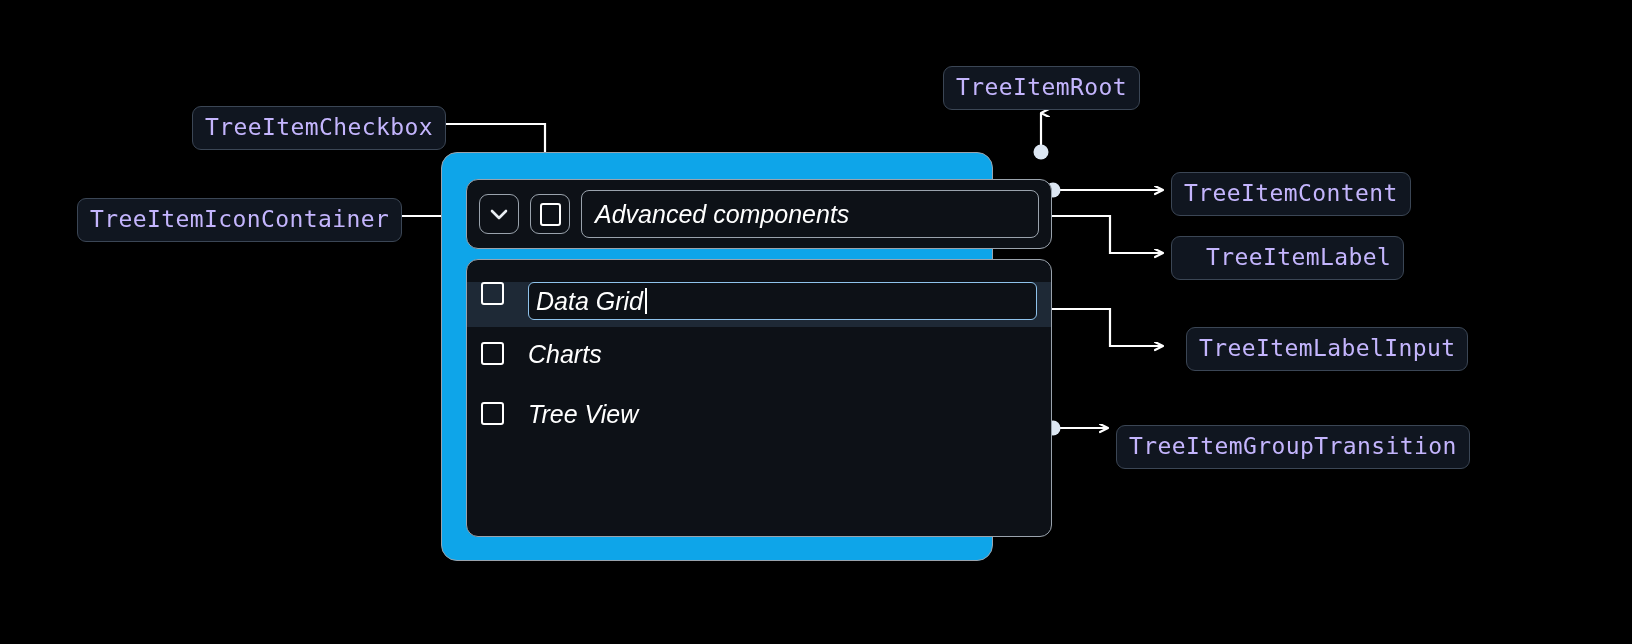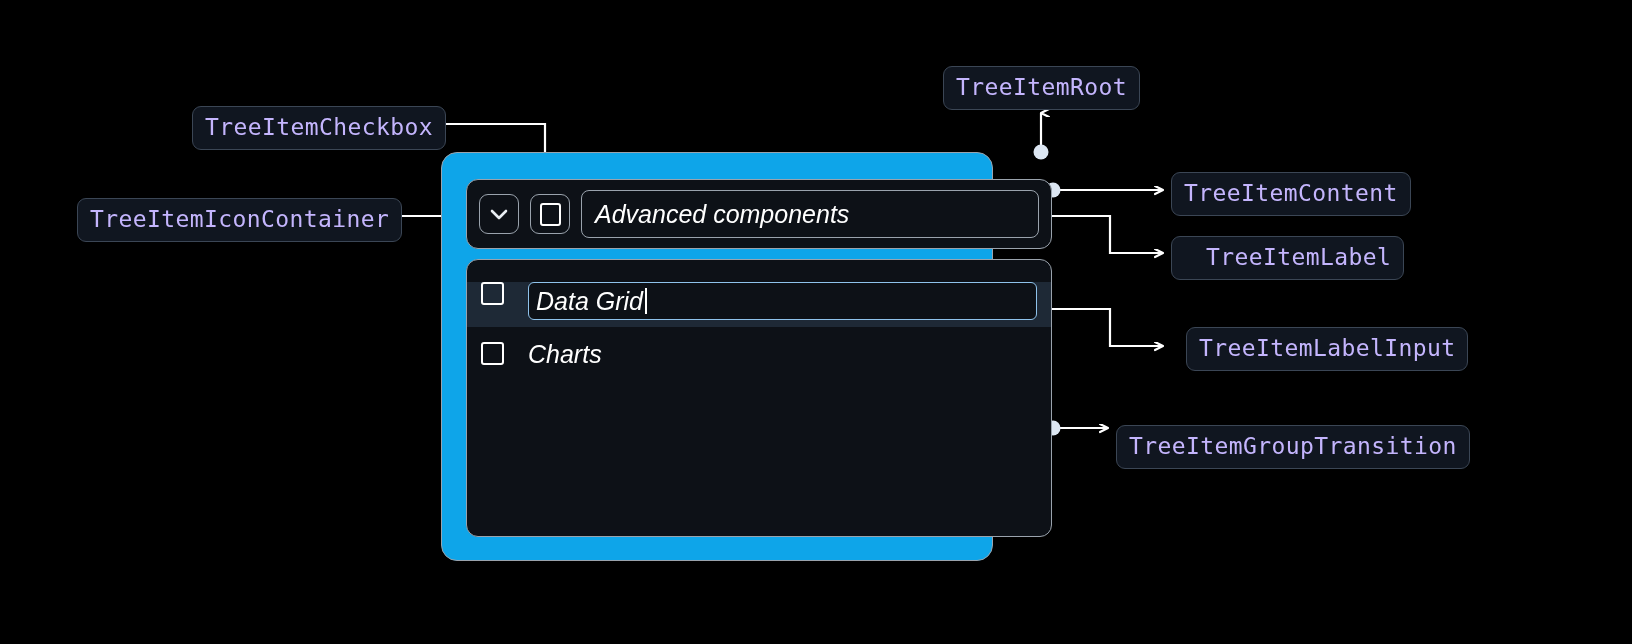--- a/index.html
+++ b/index.html
@@ -228,20 +228,24 @@
             <span class="caret"></span>
           </span>
       </div>
 
       <div class="child-row">
         <span class="child-cb"></span>
         <span class="child-text">Charts</span>
       </div>
 
 
+      <div class="child-row">
+        <span class="child-cb"></span>
+        <span class="child-text">Tree View</span>
+      </div>
 
     </div>
   </div>
 
   <div class="chip" style="left:149px; top:106px;margin-left:43px;">TreeItemCheckbox</div>
 
   <div class="chip" style="left:77px; top:198px;">TreeItemIconContainer</div>
 
   <div class="chip" style="left:943px; top:66px;">TreeItemRoot</div>
 

